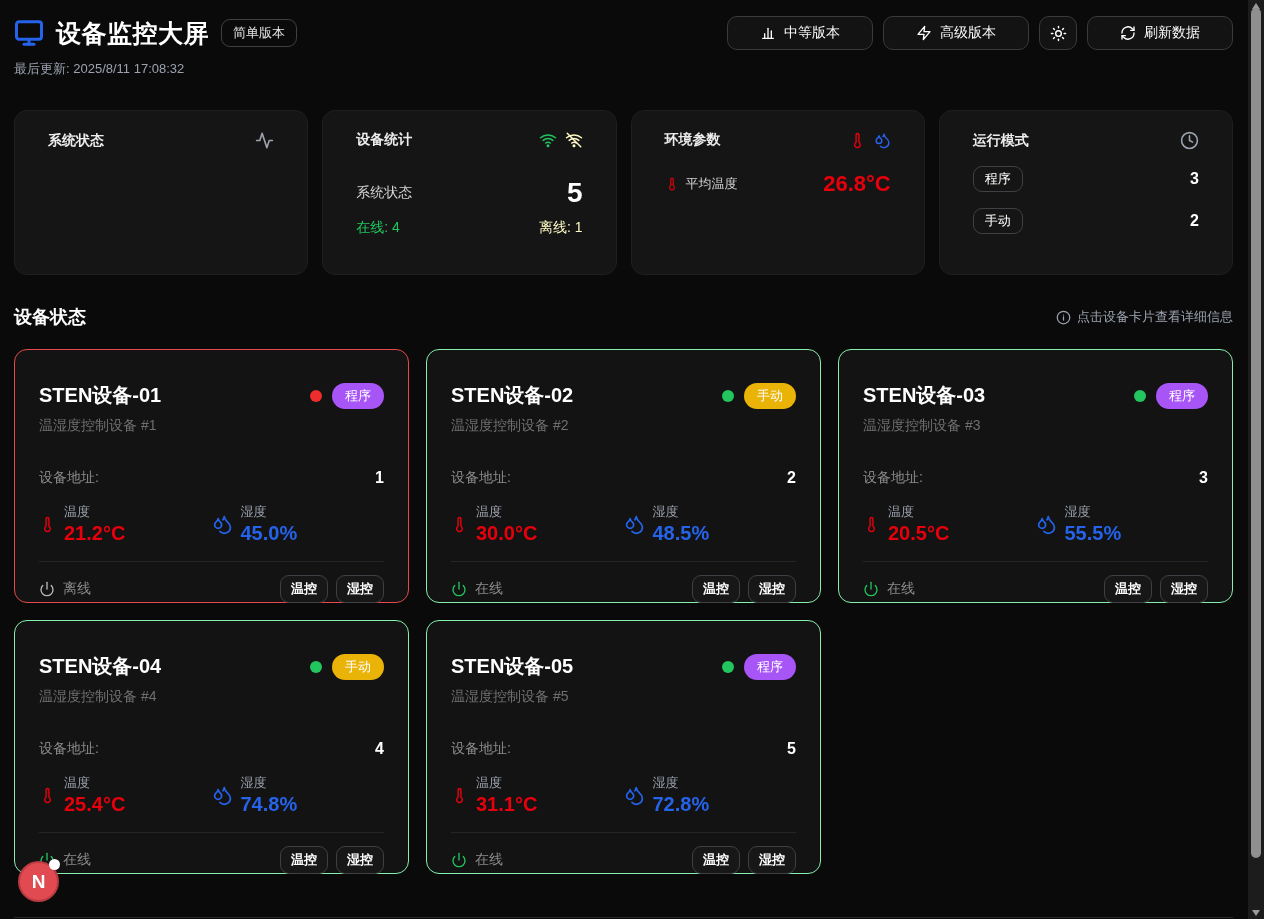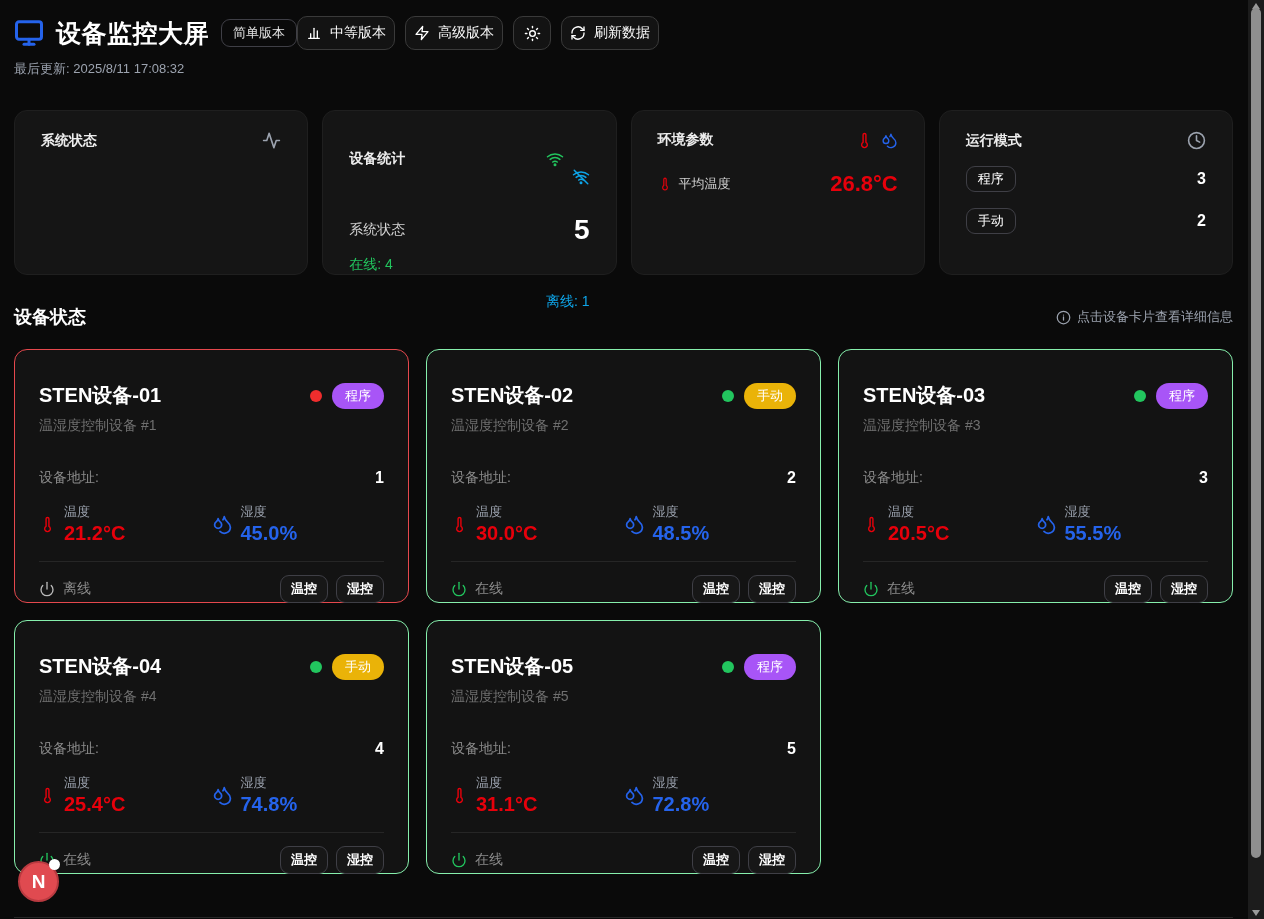--- a/index.html
+++ b/index.html
@@ -6,49 +6,49 @@
   html,body { width:1264px; height:919px; overflow:hidden; }
   body {
     background:#0a0a0a;
     color:#ededed;
     font-family:"Liberation Sans","DejaVu Sans",sans-serif;
     position:relative;
   }
   .page { margin-right:16px; padding:16px 15px 0 14px; }
 
   
-  .hdr { display:flex; align-items:center; }
+  .hdr { display:flex; align-items:center; justify-content:space-between; }
   .hdr-left { display:flex; align-items:center; gap:12px; }
   .logo-icon { color:#2563eb; display:flex; }
   .title { font-size:25px; font-weight:bold; color:#fff; letter-spacing:.5px; }
   .ver-badge {
     font-size:13px; color:#e5e5e5; border:1px solid #3f3f46;
     border-radius:9px; padding:4px 11px; background:transparent;
   }
   .hdr-right { display:flex; align-items:center; gap:10px; }
   .tbtn {
     display:flex; align-items:center; gap:8px; cursor:pointer;
     background:#131313; border:1px solid #3a3a3a; border-radius:10px;
-    color:#fafafa; font-size:14px; height:34px; padding:0 8px;
+    color:#fafafa; font-size:14px; height:34px; padding:0 32px;
     font-family:inherit;
   }
   .tbtn.icon-only { width:38px; justify-content:center; padding:0; }
   .last-update { margin-top:10px; font-size:13px; color:#9ca3af; }
 
   
   .stats { display:grid; grid-template-columns:repeat(4,1fr); gap:14px; margin-top:32px; }
   .scard {
     background:#151515; border:1px solid #1f1f1f; border-radius:13px;
-    height:165px; padding:20px 26px; display:flex; flex-direction:column;
+    height:165px; padding:20px 33px; display:flex; flex-direction:column;
   }
   .scard-head { display:flex; justify-content:space-between; align-items:center; }
   .scard-title { font-size:14px; font-weight:bold; color:#ececec; }
   .scard-icons { display:flex; gap:8px; align-items:center; }
   .icn { display:inline-flex; align-items:center; }
-  .c-gray { color:#9ca3af; } .c-green{ color:#22c55e; } .c-red{ color:#0ea5e9;margin-top:37px; }
+  .c-gray { color:#9ca3af; } .c-green{ color:#22c55e; } .c-red{ color:#fef9c3; }
   .c-blue{ color:#2563eb; } .c-dred{ color:#e7000b; }
 
   .s1-body { display:flex; align-items:center; gap:14px; margin-top:30px; }
   .s1-avatar {
     width:42px; height:42px; border-radius:50%; background:#e0e7ff;
     display:flex; align-items:center; justify-content:center; color:#2563eb;
   }
   .s1-value { font-size:24px; font-weight:bold; color:#2563eb; line-height:1.1; }
   .s1-sub { font-size:13px; color:#9ca3af; margin-top:3px; }
 

